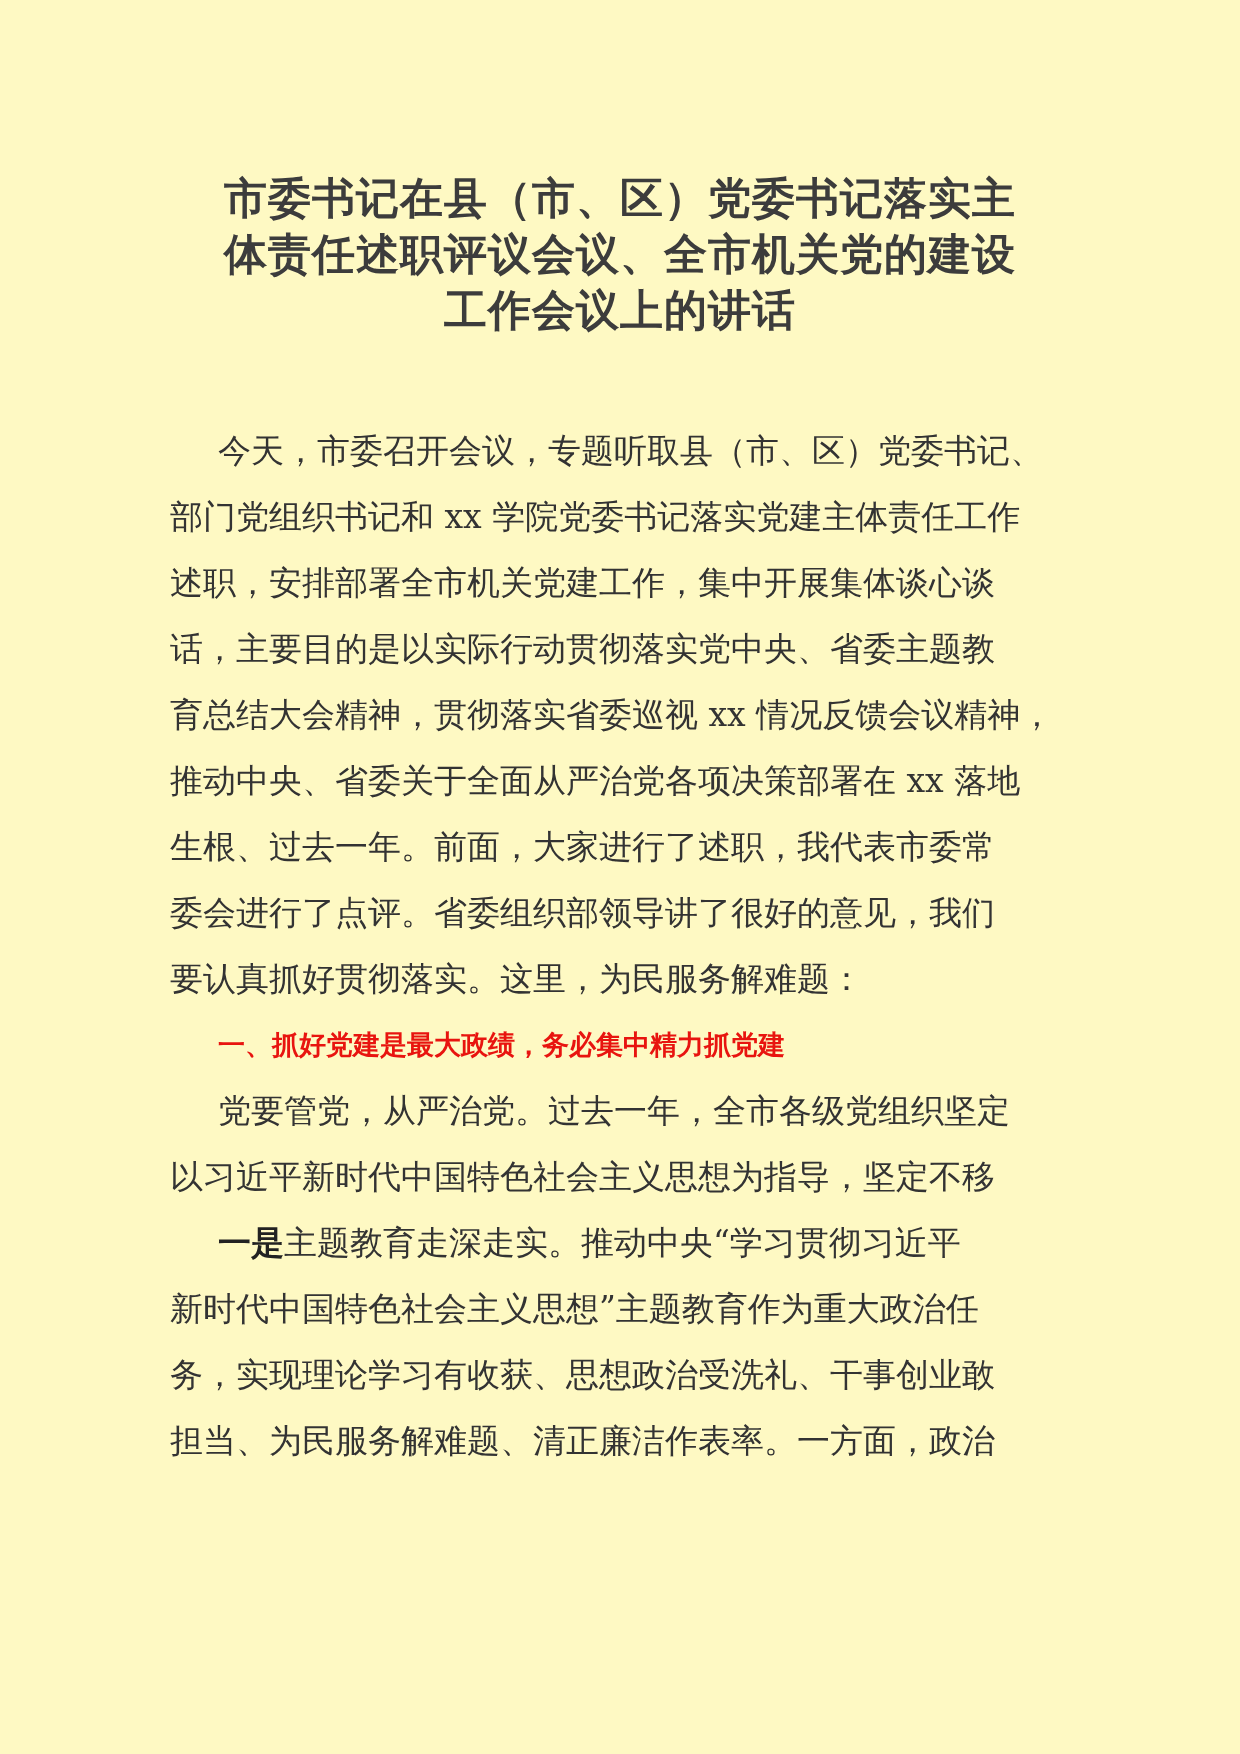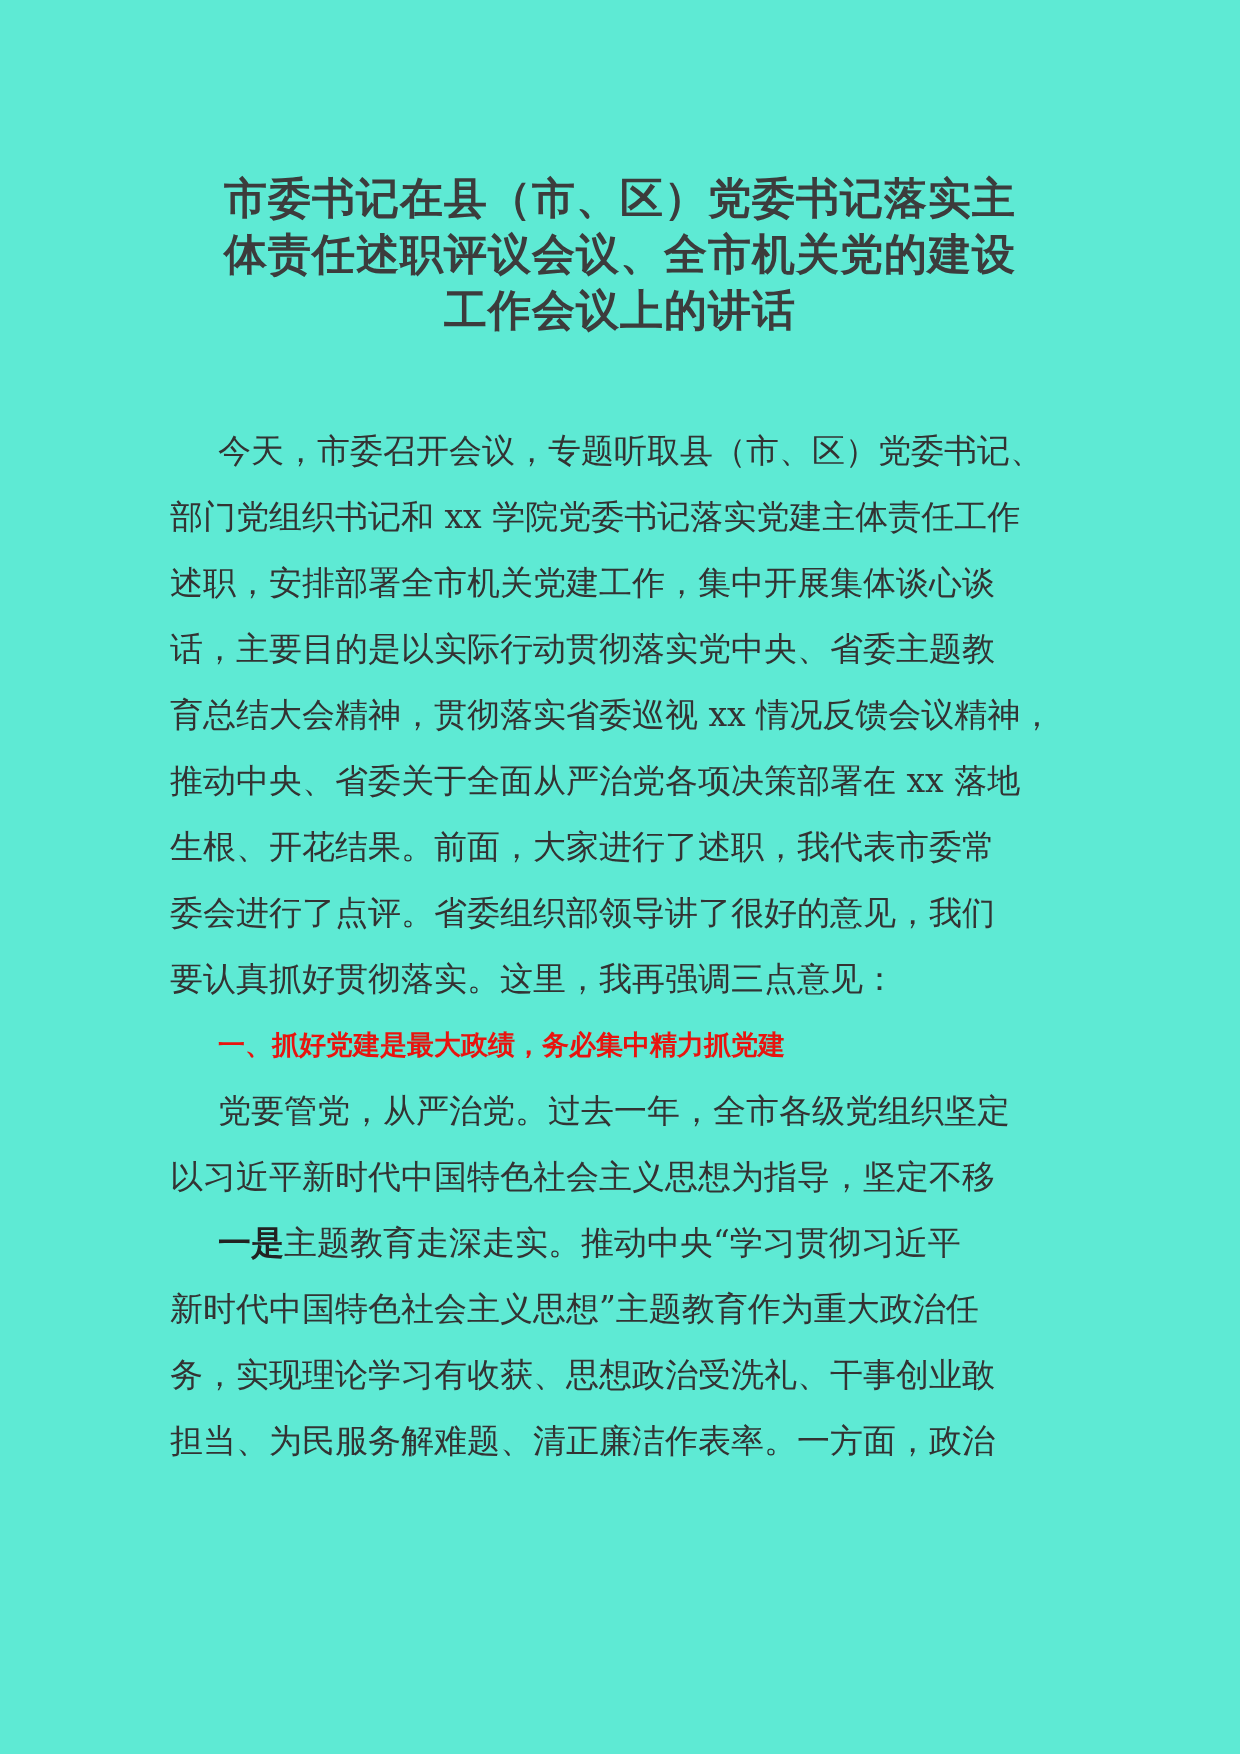--- a/index.html
+++ b/index.html
@@ -1,17 +1,17 @@
 <!DOCTYPE html>
 <html><head>
 <meta charset="utf-8">
 <style>
   html, body { margin: 0; padding: 0; background: #ffffff; }
   body { width: 1240px; height: 1754px; position: relative; overflow: hidden; }
-  .page { position: absolute; left: 0; top: 0; width: 1240px; height: 1754px; background: #5eead4; }
+  .page { position: absolute; left: 0; top: 0; width: 1240px; height: 1754px; background: #fef9c3; }
   .title {
     position: absolute; left: 150px; width: 940px; top: 170px;
     text-align: center;
     font-family: "DejaVu Sans", sans-serif;
     font-weight: bold; font-size: 43px; line-height: 56px;
     color: #3c3c3c; letter-spacing: 1px;
   }
   .title .tline { display: block; }
   .body-text {
     position: absolute; left: 170px; width: 900px; top: 418px;
@@ -33,23 +33,23 @@
     <span class="tline">工作会议上的讲话</span>
   </div>
 
   <div class="body-text">
     <span class="line indent">今天，市委召开会议，专题听取县（市、区）党委书记、</span>
     <span class="line">部门党组织书记和 xx 学院党委书记落实党建主体责任工作</span>
     <span class="line">述职，安排部署全市机关党建工作，集中开展集体谈心谈</span>
     <span class="line">话，主要目的是以实际行动贯彻落实党中央、省委主题教</span>
     <span class="line">育总结大会精神，贯彻落实省委巡视 xx 情况反馈会议精神，</span>
     <span class="line">推动中央、省委关于全面从严治党各项决策部署在 xx 落地</span>
-    <span class="line">生根、开花结果。前面，大家进行了述职，我代表市委常</span>
+    <span class="line">生根、过去一年。前面，大家进行了述职，我代表市委常</span>
     <span class="line">委会进行了点评。省委组织部领导讲了很好的意见，我们</span>
-    <span class="line">要认真抓好贯彻落实。这里，我再强调三点意见：</span>
+    <span class="line">要认真抓好贯彻落实。这里，为民服务解难题：</span>
 
     <span class="line indent red-heading">一、抓好党建是最大政绩，务必集中精力抓党建</span>
 
     <span class="line indent">党要管党，从严治党。过去一年，全市各级党组织坚定</span>
     <span class="line">以习近平新时代中国特色社会主义思想为指导，坚定不移</span>
 
     <span class="line indent"><span class="bold-lead">一是</span><span>主题教育走深走实。推动中央“学习贯彻习近平</span></span>
     <span class="line">新时代中国特色社会主义思想”主题教育作为重大政治任</span>
     <span class="line">务，实现理论学习有收获、思想政治受洗礼、干事创业敢</span>
     <span class="line">担当、为民服务解难题、清正廉洁作表率。一方面，政治</span>

